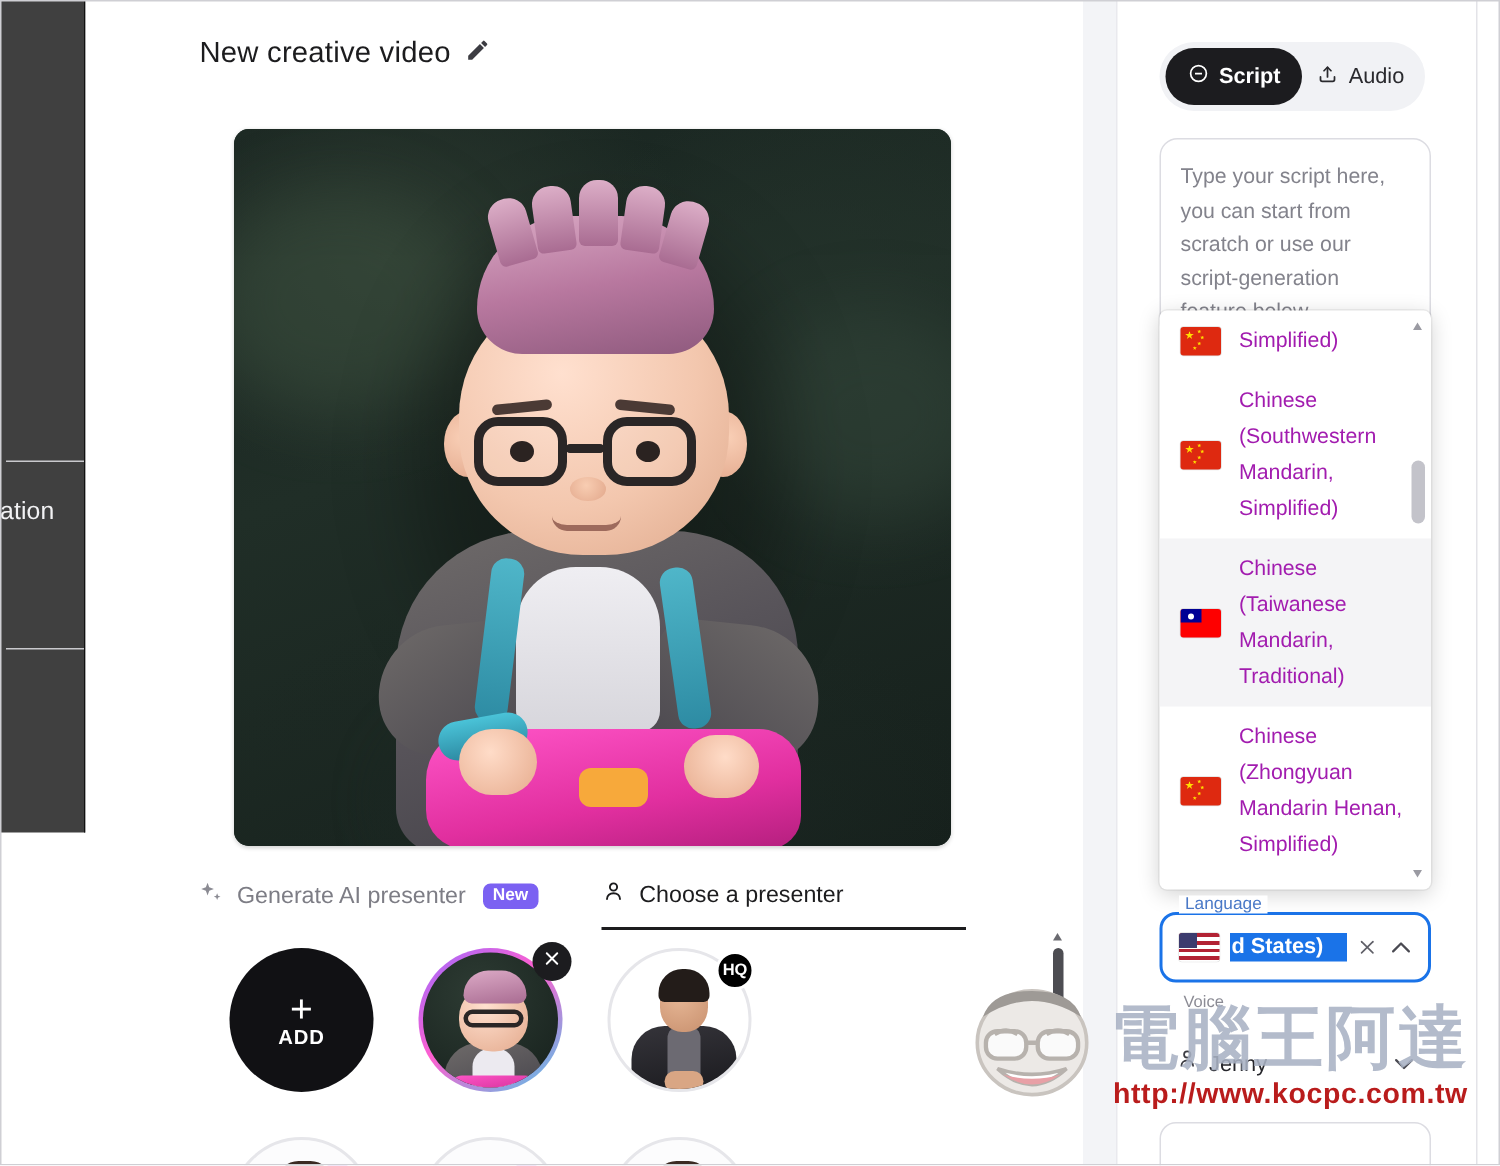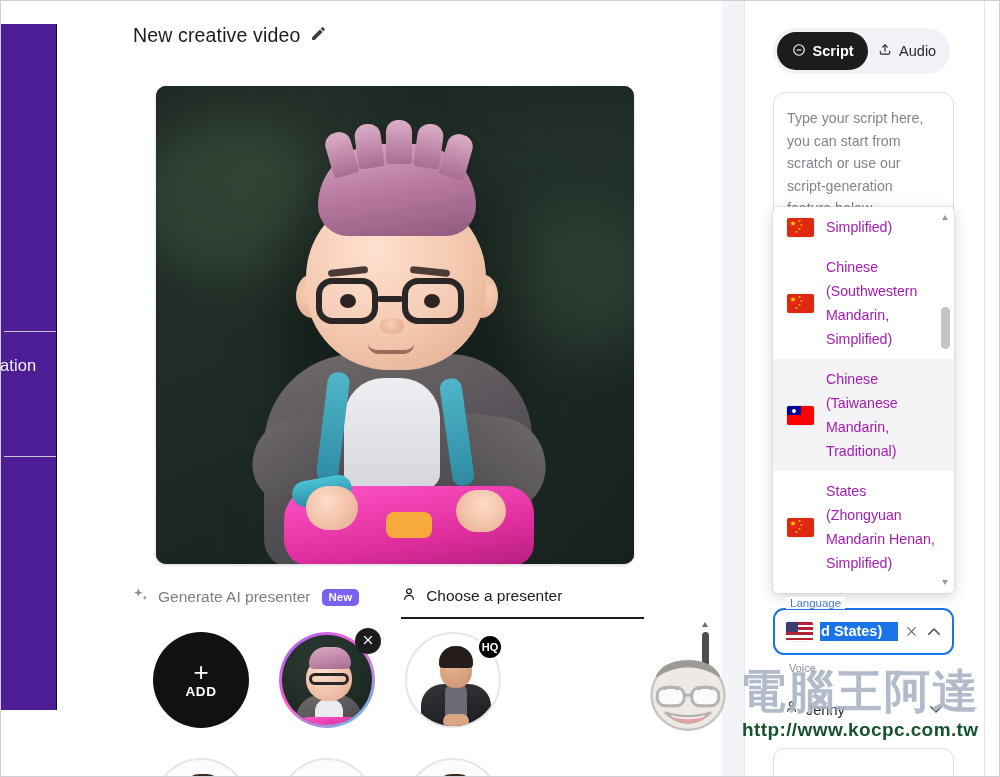--- a/index.html
+++ b/index.html
@@ -14,25 +14,24 @@
     position: relative;
     width: 1000px; height: 777px;
     background: #ffffff;
     overflow: hidden;
   }
 
   
   .sidebar {
     position: absolute;
     left: 0; top: 0;
-    width: 57px; height: 686px;
-    background: #4c1d95;
+    width: 57px; height: 555px;
+    background: #404040;
     border-right: 1px solid #111;
     overflow: hidden;
-    margin-top: 24px;
   }
   .sidebar-divider {
     position: absolute;
     left: 4px; width: 60px; height: 1px;
     background: #c9c9cd;
   }
   .sidebar-divider.d1 { top: 307px; }
   .sidebar-divider.d2 { top: 432px; }
   .sidebar-label {
     position: absolute;
@@ -596,21 +595,21 @@
     color: #a9b2c4;
     letter-spacing: 2px;
     opacity: .88;
     white-space: nowrap;
     font-family: "DejaVu Sans", sans-serif;
   }
   .wm-url {
     position: absolute; left: 106px; top: 74px;
     font-size: 19px;
     font-weight: bold;
-    color: #14532d;
+    color: #b91c1c;
     letter-spacing: .4px;
     white-space: nowrap;
   }
   .app-border {
     position: absolute; inset: 0;
     border: 1px solid #cfcfd4;
     pointer-events: none;
   }
 </style>
 </head>
@@ -826,21 +825,21 @@
     </div>
 
     <div class="dd-item">
       <span class="flag flag-cn">
         <span class="star-big"></span>
         <span class="star-s" style="left:11px;top:2px;"></span>
         <span class="star-s" style="left:13px;top:6px;"></span>
         <span class="star-s" style="left:11px;top:10px;"></span>
         <span class="star-s" style="left:8px;top:13px;"></span>
       </span>
-      <span class="dd-label">States (Zhongyuan Mandarin Henan, Simplified)</span>
+      <span class="dd-label">Chinese (Zhongyuan Mandarin Henan, Simplified)</span>
     </div>
 
     <div class="dd-scrollbar">
       <div class="track-up"></div>
       <div class="dd-thumb"></div>
       <div class="track-dn"></div>
     </div>
   </div>
 
   <div class="field-lang">

